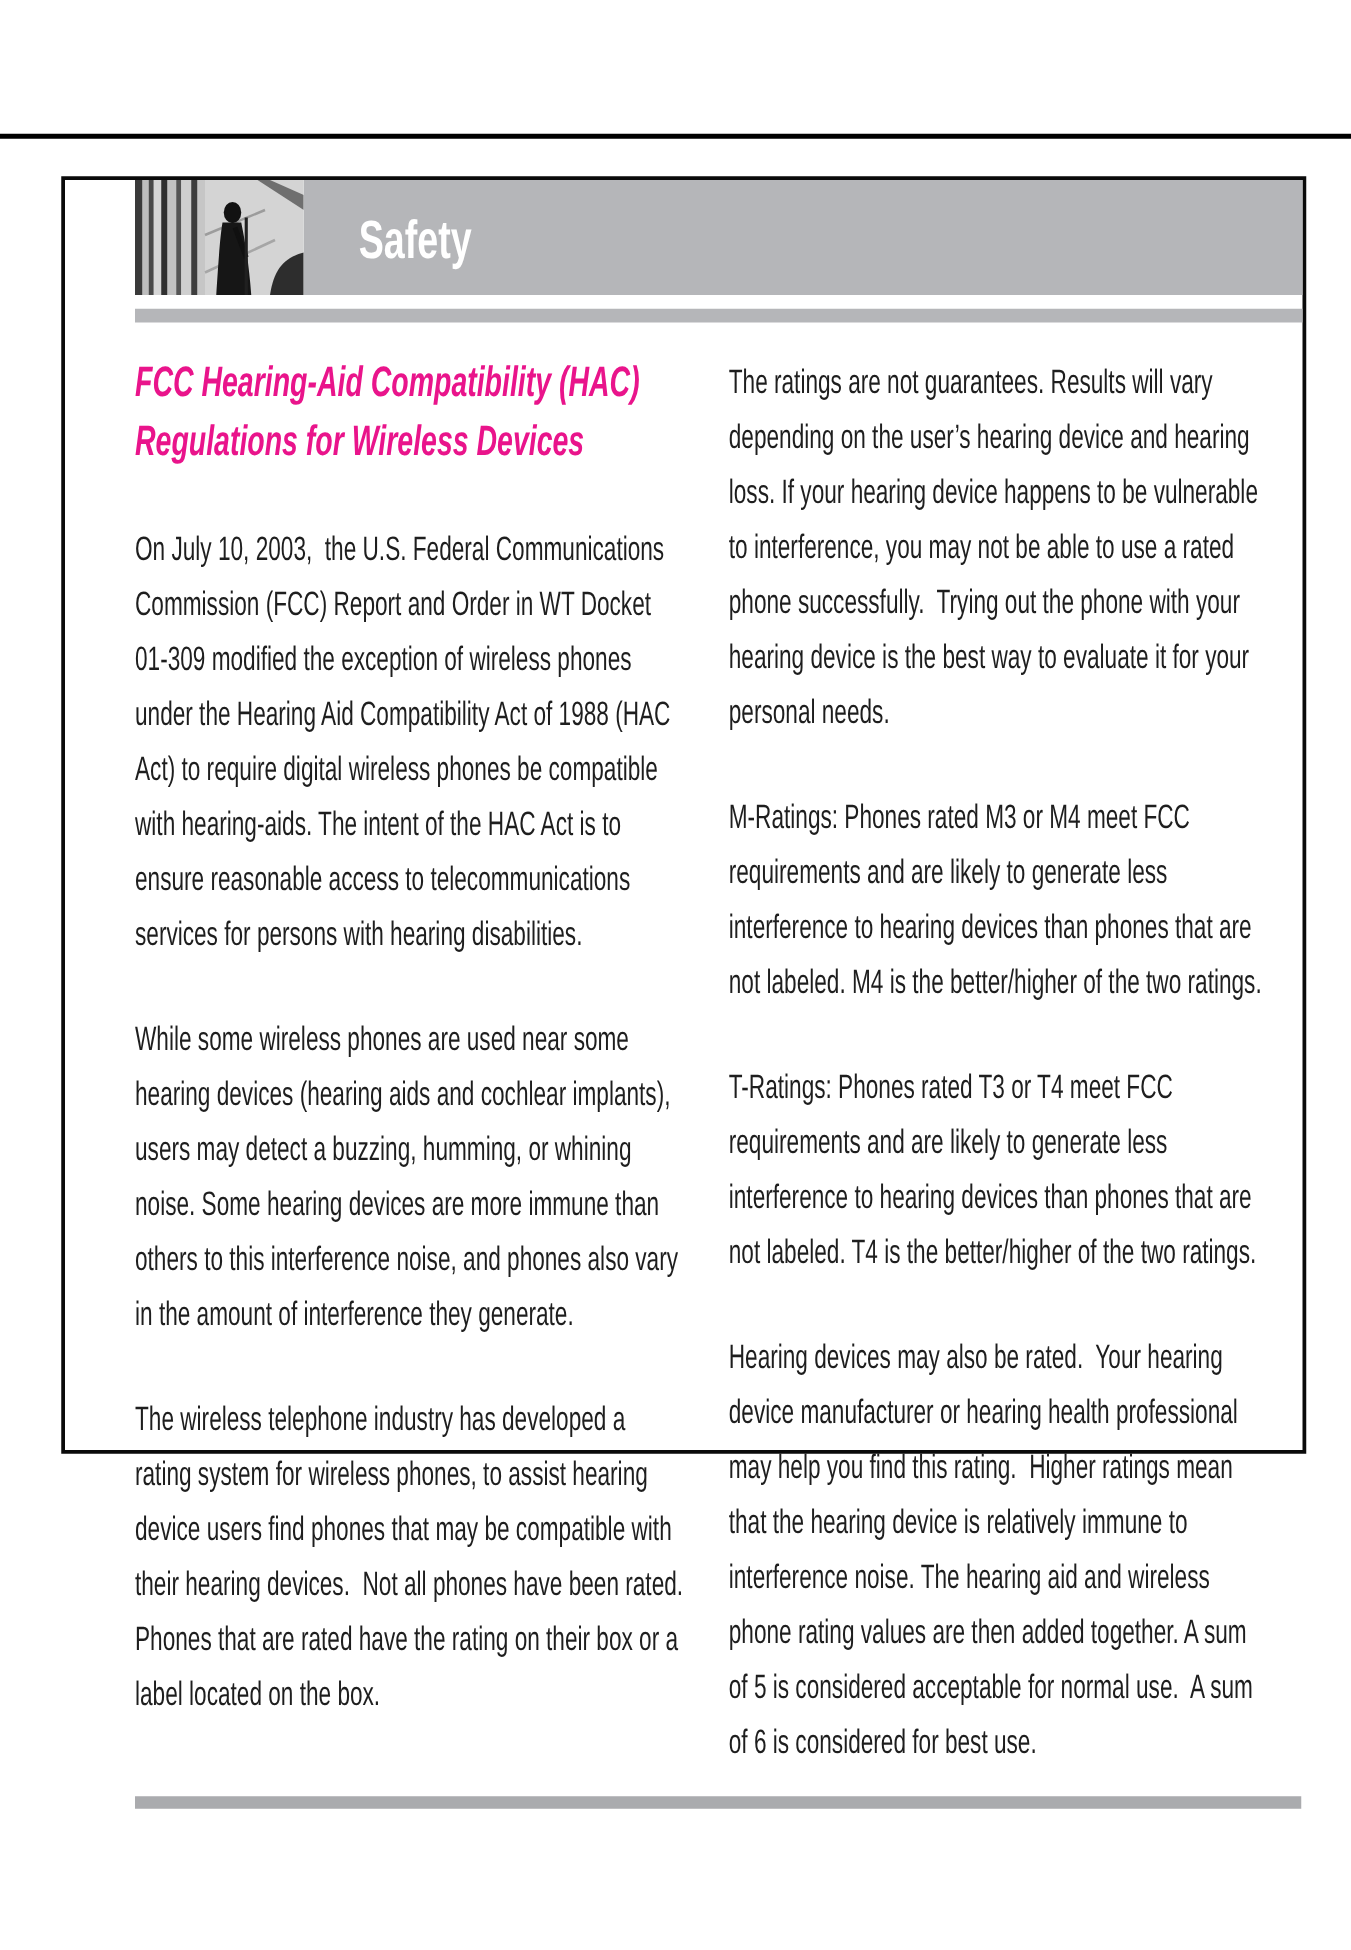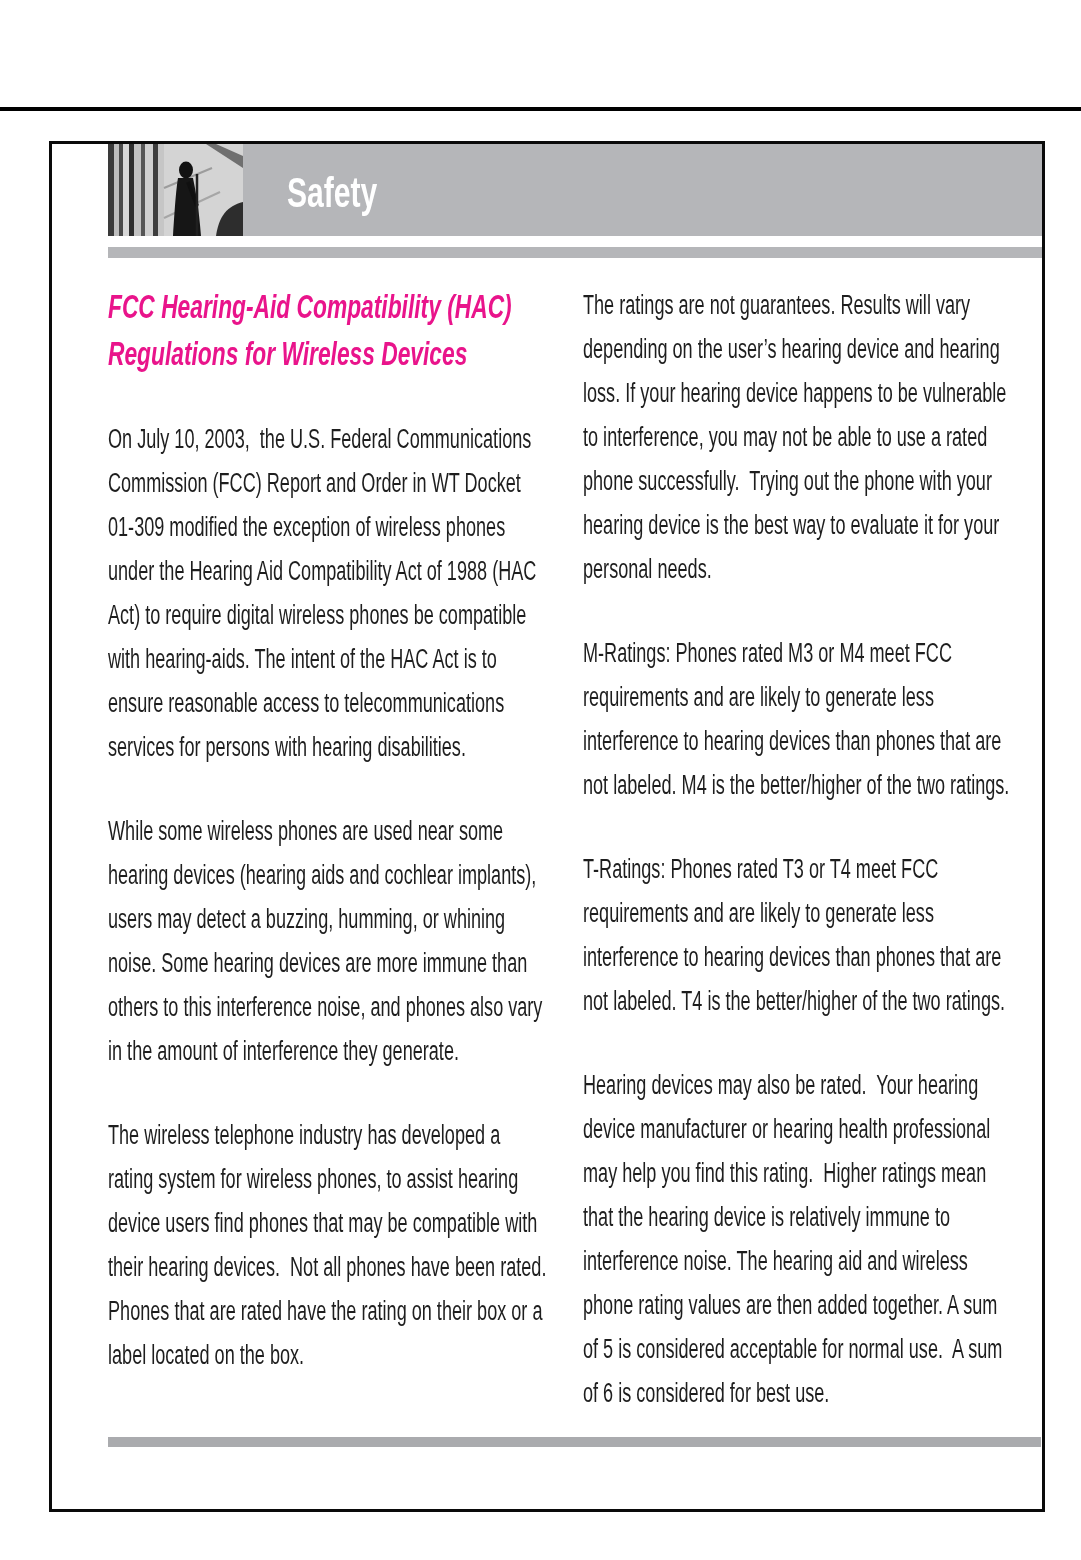--- a/index.html
+++ b/index.html
@@ -22,21 +22,21 @@
     top: 107px;
     width: 1081px;
     height: 4px;
     background: #000000;
   }
   .content-box {
     position: absolute;
     left: 49px;
     top: 141px;
     width: 996px;
-    height: 1371px;
+    height: 1022px;
     box-sizing: border-box;
     border: 3px solid #0a0a0a;
     background: #ffffff;
   }
   
   .header-photo {
     position: absolute;
     left: 56px;
     top: 0px;
     width: 135px;

